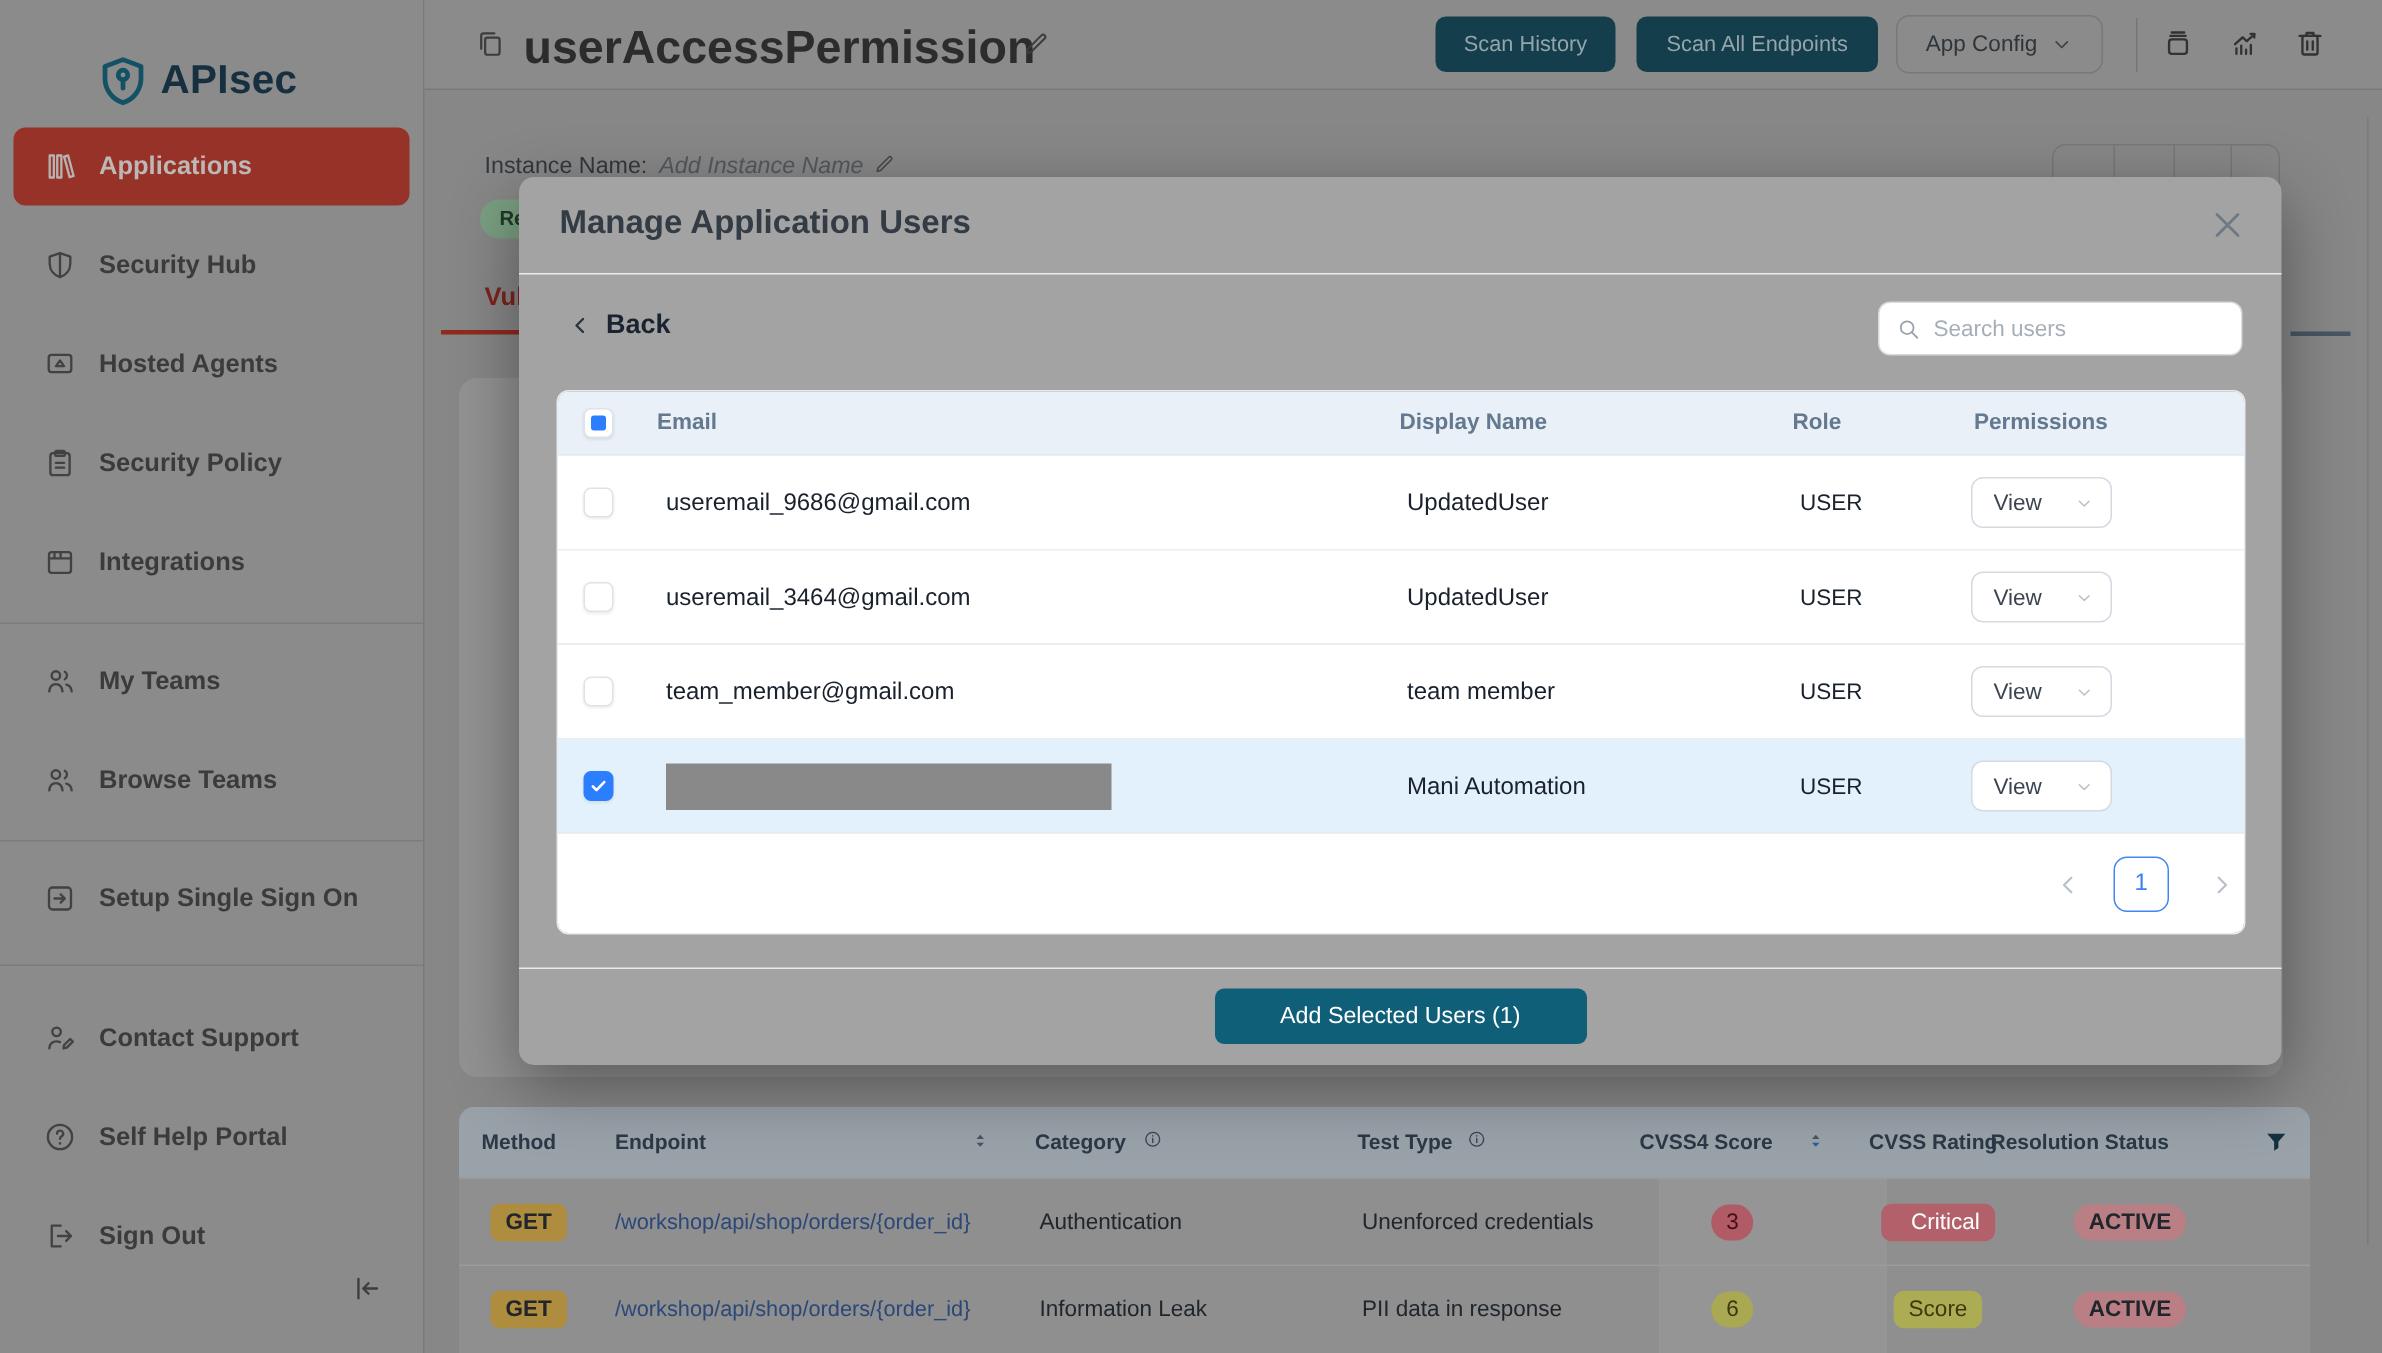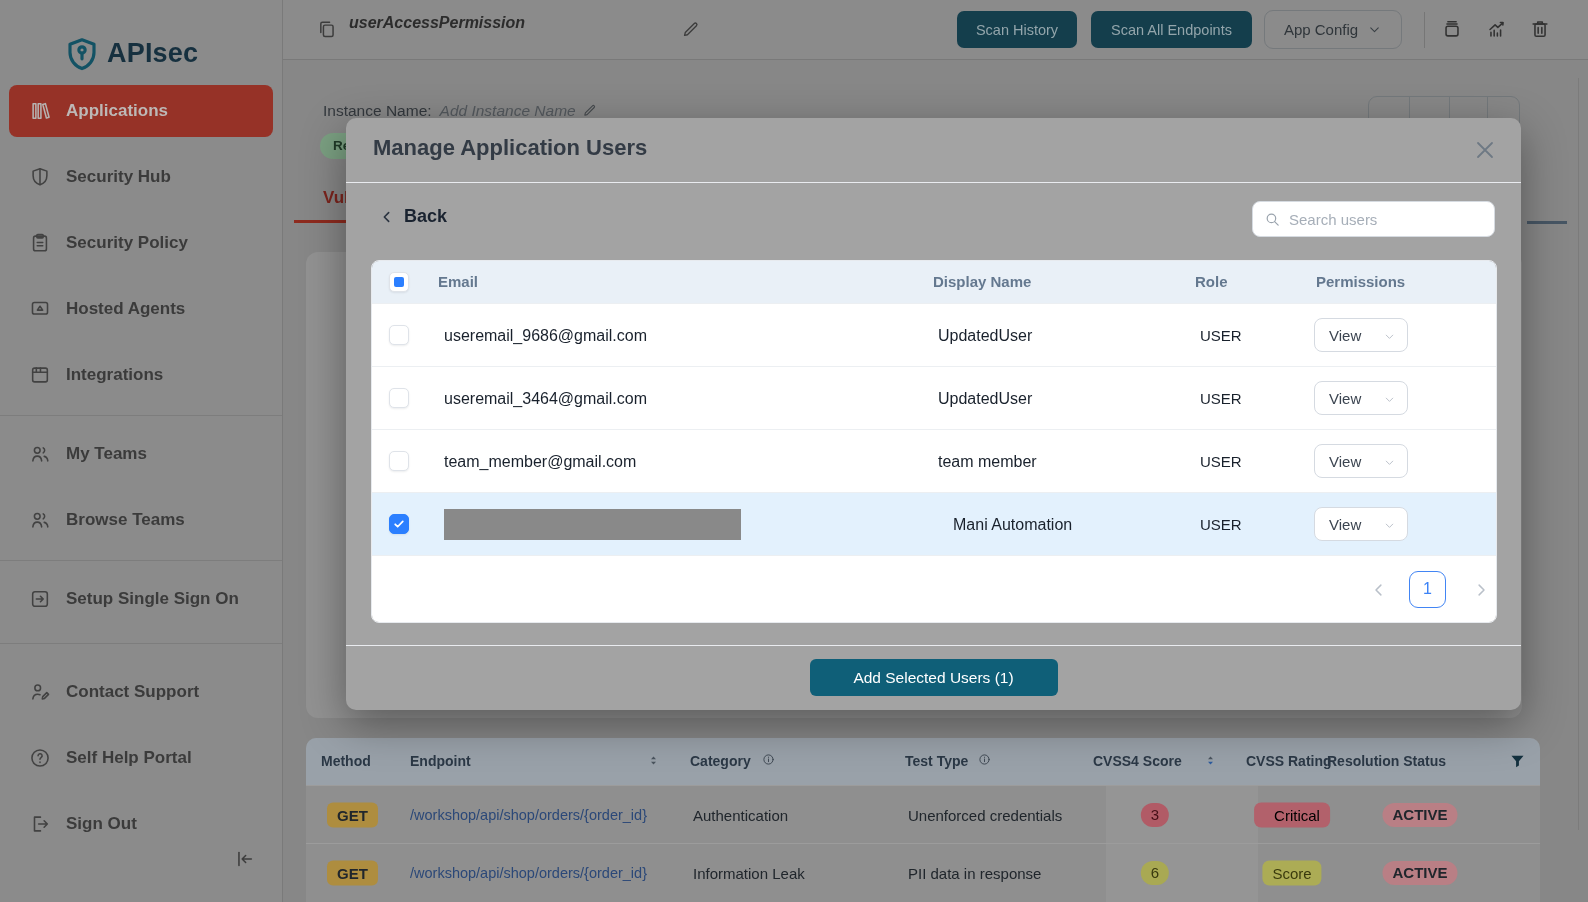--- a/index.html
+++ b/index.html
@@ -21,21 +21,21 @@
   .side-item .icn { color:#424242; }
   .side-item.active { background:#963227; color:#bdb8b6; }
   .side-item.active .icn { color:#b7b2b0; }
   .side-divider { border-top:1px solid #7d7d7d; margin:4px 0 12px 0; }
   .side-divider.lg { margin:18px 0 22px 0; }
   .collapse-btn { position:absolute; right:26px; bottom:30px; width:24px; height:24px; color:#3d3d3d; background:none; border:none; cursor:pointer; }
 
   
   .topbar { position:absolute; left:283px; top:0; width:1305px; height:60px; background:#8b8b8b; border-bottom:1px solid #797979; }
   .tb-copy { position:absolute; left:33px; top:19px; width:21px; height:21px; color:#3c3c3c; }
-  .tb-title { position:absolute; left:66px; top:14px; font-size:16px; font-weight:bold; color:#2c2c2c;font-style:italic; }
+  .tb-title { position:absolute; left:66px; top:14px; font-size:31px; font-weight:bold; color:#2c2c2c; }
   .tb-pencil { position:absolute; left:398px; top:20px; width:19px; height:19px; color:#3c3c3c; }
   .tb-btn { position:absolute; top:11px; height:37px; border:none; border-radius:7px; background:#143e4c; color:#93a5ab; font-family:inherit; font-size:14.5px; cursor:pointer; padding:0 18px; }
   .tb-btn.b1 { left:674px; width:120px; }
   .tb-btn.b2 { left:808px; width:161px; }
   .tb-select { position:absolute; left:981px; top:10px; width:138px; height:39px; border:1px solid #75797c; border-radius:9px; background:transparent; color:#2f353a; font-family:inherit; font-size:15px; display:flex; align-items:center; justify-content:center; gap:9px; cursor:pointer; }
   .tb-select .icn { width:15px; height:15px; color:#3a4045; }
   .tb-vdiv { position:absolute; left:1141px; top:12px; width:1px; height:36px; background:#767676; }
   .icon-btn { background:none; border:none; cursor:pointer; width:24px; height:24px; color:#323232; margin-right:20px; }
   .tb-icons { position:absolute; left:1157px; top:18px; display:flex; }
 
@@ -67,21 +67,21 @@
   .v-row .c { position:absolute; top:50%; transform:translateY(-50%); font-size:15px; color:#20262c; white-space:nowrap; }
   .method-pill { left:21px; background:#ae8d3f; color:#32290d; font-size:13px; font-weight:bold; height:25px; line-height:25px; padding:0 10px; border-radius:6px; }
   .v-endpoint { left:104px; color:#2b4878 !important; font-size:14.5px !important; cursor:pointer; }
   .v-cat { left:387px; } .v-test { left:602px; }
   .pill { height:24px; line-height:24px; padding:0 10px; border-radius:12px; font-size:13px; text-align:center; }
   .v-score { left:849px; transform:translate(-50%,-50%) !important; }
   .v-rating { left:986px; transform:translate(-50%,-50%) !important; border-radius:7px; height:25px; line-height:25px; font-size:13.5px; }
   .v-status { left:1114px; transform:translate(-50%,-50%) !important; background:#b97f85; color:#4c161c; font-weight:bold; font-size:12px; }
   .sev-critical.num { background:#b15b66; color:#450f17; }
   .sev-medium.num  { background:#a9a953; color:#39390e; }
-  .sev-critical.word { background:#b2616b; color:#000000;padding-left:20px; }
+  .sev-critical.word { background:#b2616b; color:#ffffff;padding-left:20px; }
   .sev-medium.word  { background:#acac55; color:#3a3a0d; }
 
   
   .modal { position:absolute; left:346px; top:118px; width:1175px; height:592px; background:#a3a3a3; border-radius:10px; box-shadow:0 14px 44px rgba(0,0,0,.38); z-index:10; }
   .m-title { position:absolute; left:27px; top:17px; font-size:22px; font-weight:bold; color:#333b45; }
   .m-close { position:absolute; right:24px; top:20px; width:24px; height:24px; color:#6e7984; background:none; border:none; cursor:pointer; }
   .m-hdiv { position:absolute; left:0; top:64px; width:100%; height:1px; background:#e9ebef; }
   .m-back { position:absolute; left:33px; top:88px; display:flex; align-items:center; gap:9px; cursor:pointer; }
   .m-back .icn { width:16px; height:16px; color:#2a3340; }
   .m-back .icn svg { stroke-width:2.4; }
@@ -137,32 +137,32 @@
         </div>
         <div class="side-item">
           <span class="icn"><svg viewBox="0 0 24 24">
               <path d="M12 3l7.5 2.6v5.1c0 4.6-3.1 8.3-7.5 9.8-4.4-1.5-7.5-5.2-7.5-9.8V5.6z"></path>
               <path d="M12 3.2v17"></path>
             </svg></span>
           <span>Security Hub</span>
         </div>
         <div class="side-item">
           <span class="icn"><svg viewBox="0 0 24 24">
+              <rect x="3.8" y="5" width="16.4" height="12.5" rx="2"></rect>
+              <path d="M12 9l2.9 4.2H9.1z"></path>
+            </svg></span>
+          <span>Hosted Agents</span>
+        </div>
+        <div class="side-item">
+          <span class="icn"><svg viewBox="0 0 24 24">
               <rect x="5" y="4.5" width="14" height="16" rx="2"></rect>
               <rect x="8.5" y="2.8" width="7" height="3.6" rx="1"></rect>
               <path d="M9 11.5h6M9 15h6"></path>
             </svg></span>
           <span>Security Policy</span>
-        </div>
-        <div class="side-item">
-          <span class="icn"><svg viewBox="0 0 24 24">
-              <rect x="3.8" y="5" width="16.4" height="12.5" rx="2"></rect>
-              <path d="M12 9l2.9 4.2H9.1z"></path>
-            </svg></span>
-          <span>Hosted Agents</span>
         </div>
         <div class="side-item">
           <span class="icn"><svg viewBox="0 0 24 24">
               <rect x="4" y="4.5" width="16" height="15" rx="2"></rect>
               <path d="M4 9h16M8 4.5V9M12.5 4.5V9"></path>
             </svg></span>
           <span>Integrations</span>
         </div>
         <div class="side-divider"></div>
         <div class="side-item">
@@ -397,21 +397,21 @@
           </div>
           <div class="u-row selected">
             <div class="cb checked">
               <svg viewBox="0 0 24 24">
                 <path d="M5.5 12.5l4.2 4.2L18.5 7.5"></path>
               </svg>
             </div>
             <div class="cell" style="left: 72px;">
               <div class="redact"></div>
             </div>
-            <div class="cell" style="left: 566px; margin-left: 15px;">Mani Automation</div>
+            <div class="cell" style="left: 566px;">Mani Automation</div>
             <div class="cell" style="left: 828px; font-size: 15px;">USER</div>
             <div class="perm">
               <span>View</span>
               <span class="icn"><svg viewBox="0 0 24 24">
                   <path d="M6 9.5l6 6 6-6"></path>
                 </svg></span>
             </div>
           </div>
         </div>
       <div class="u-pgn">

